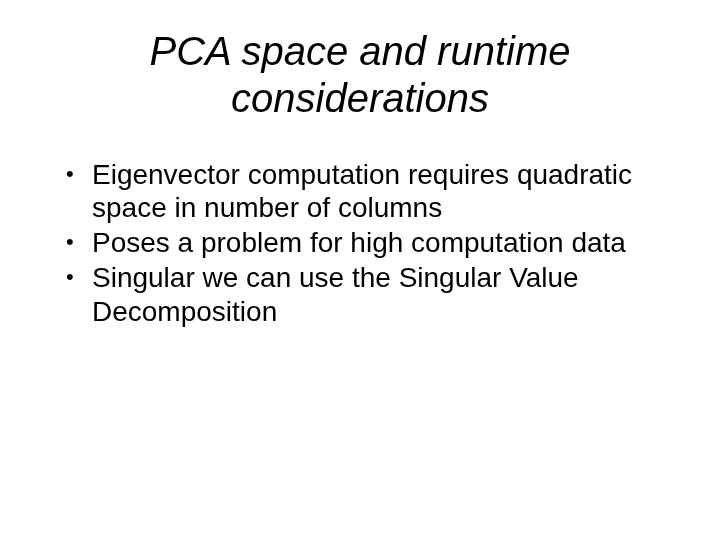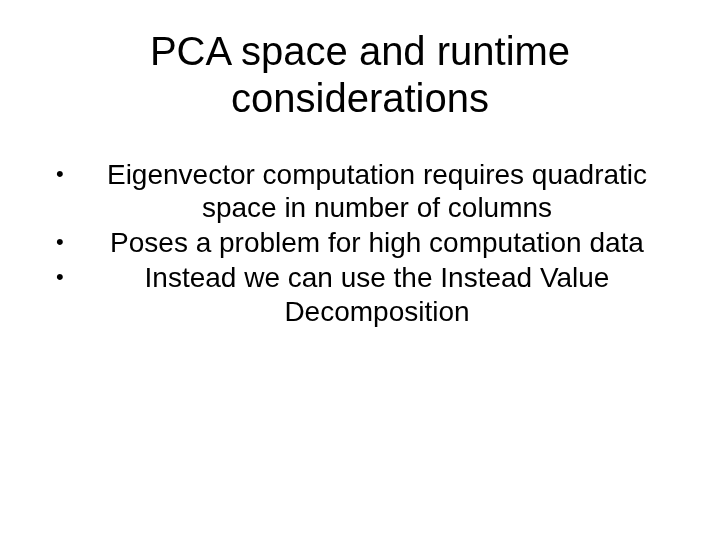--- a/index.html
+++ b/index.html
@@ -16,26 +16,26 @@
     height: 540px;
     box-sizing: border-box;
     padding: 28px 48px 48px 48px;
   }
   .title {
     font-size: 40px;
     line-height: 1.18;
     text-align: center;
     margin: 0 0 36px 0;
     font-weight: normal;
+    font-style: italic;
   }
   ul.bullets {
     list-style: none;
-    margin: 0;
+    margin: 10px;
     padding: 0 0 0 6px;
-    text-align: center;
   }
   ul.bullets li {
     font-size: 28px;
     line-height: 1.18;
     margin-bottom: 2px;
     position: relative;
     padding-left: 28px;
   }
   ul.bullets li::before {
     content: "•";
@@ -47,15 +47,15 @@
   }
 </style>
 </head>
 <body>
 
 <div class="slide">
   <h1 class="title">PCA space and runtime considerations</h1>
   <ul class="bullets">
     <li>Eigenvector computation requires quadratic space in number of columns</li>
     <li>Poses a problem for high computation data</li>
-    <li>Instead we can use the Instead Value Decomposition</li>
+    <li>Singular we can use the Singular Value Decomposition</li>
   </ul>
 </div>
 
 </body></html>

